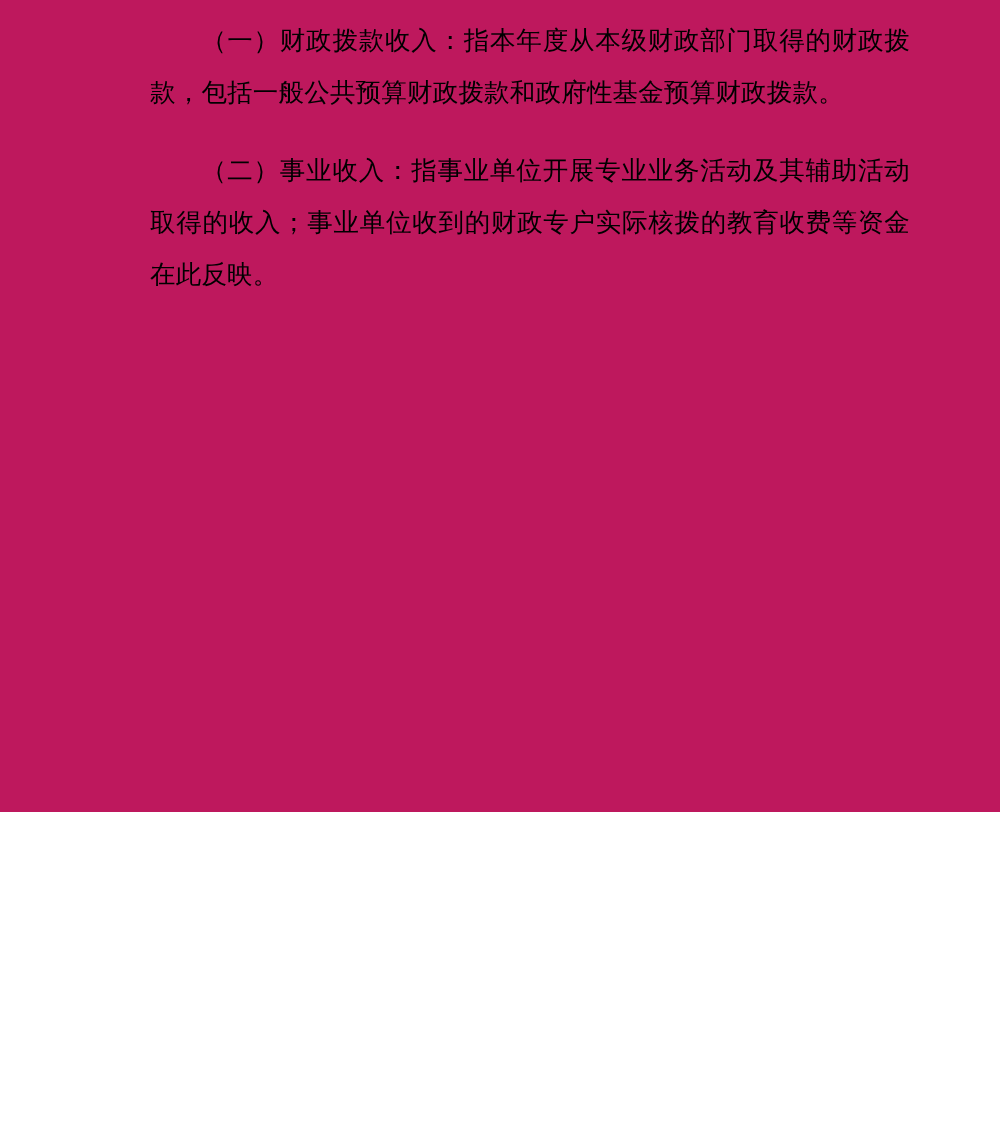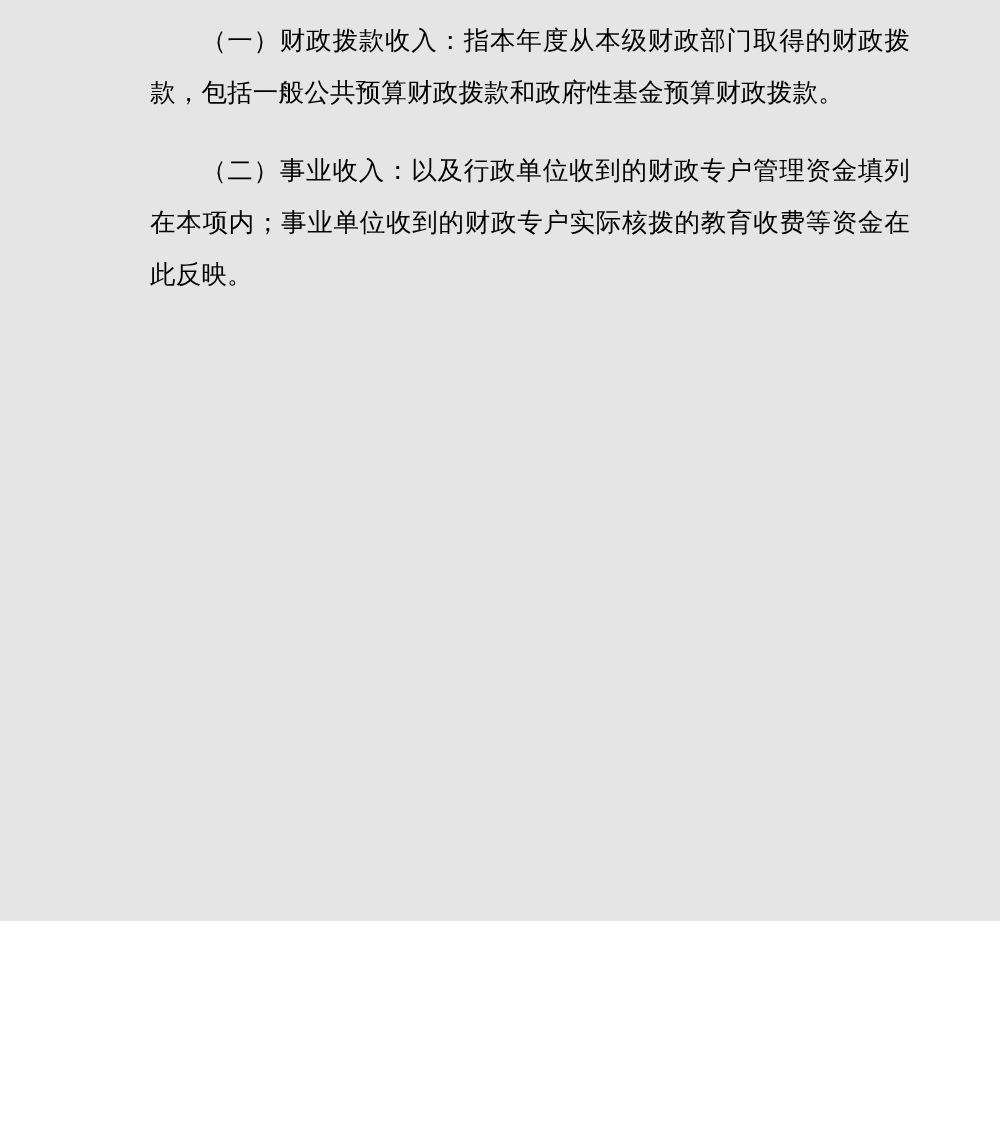--- a/index.html
+++ b/index.html
@@ -10,37 +10,37 @@
   body {
     width: 1000px;
     height: 1131px;
     overflow: hidden;
     font-family: "DejaVu Serif", "Liberation Serif", serif;
     color: #000000;
   }
   #document-page {
     box-sizing: border-box;
     width: 1000px;
-    height: 921px;
+    height: 812px;
     padding: 14px 90px 0 150px;
-    background: #e5e5e5;
+    background: #be185d;
   }
   .doc-paragraph {
     font-size: 25.5px;
     line-height: 52px;
     text-align: justify;
     text-justify: inter-ideograph;
     margin: 0 0 26px 0;
     letter-spacing: 0.2px;
     text-indent: 2em;
     word-break: break-all;
   }
   .doc-paragraph:last-child {
     margin-bottom: 0;
   }
 </style>
 </head>
 <body>
 
 <div id="document-page">
   <p class="doc-paragraph">（一）财政拨款收入：指本年度从本级财政部门取得的财政拨款，包括一般公共预算财政拨款和政府性基金预算财政拨款。</p>
-  <p class="doc-paragraph">（二）事业收入：以及行政单位收到的财政专户管理资金填列在本项内；事业单位收到的财政专户实际核拨的教育收费等资金在此反映。</p>
+  <p class="doc-paragraph">（二）事业收入：指事业单位开展专业业务活动及其辅助活动取得的收入；事业单位收到的财政专户实际核拨的教育收费等资金在此反映。</p>
 </div>
 
 </body></html>

